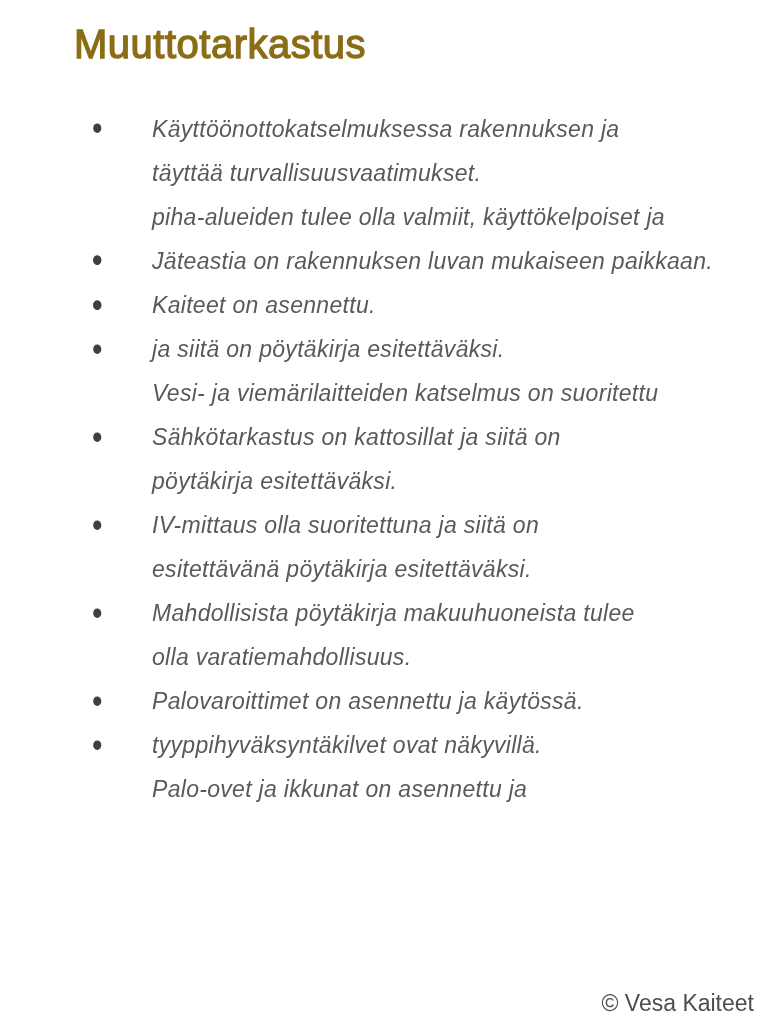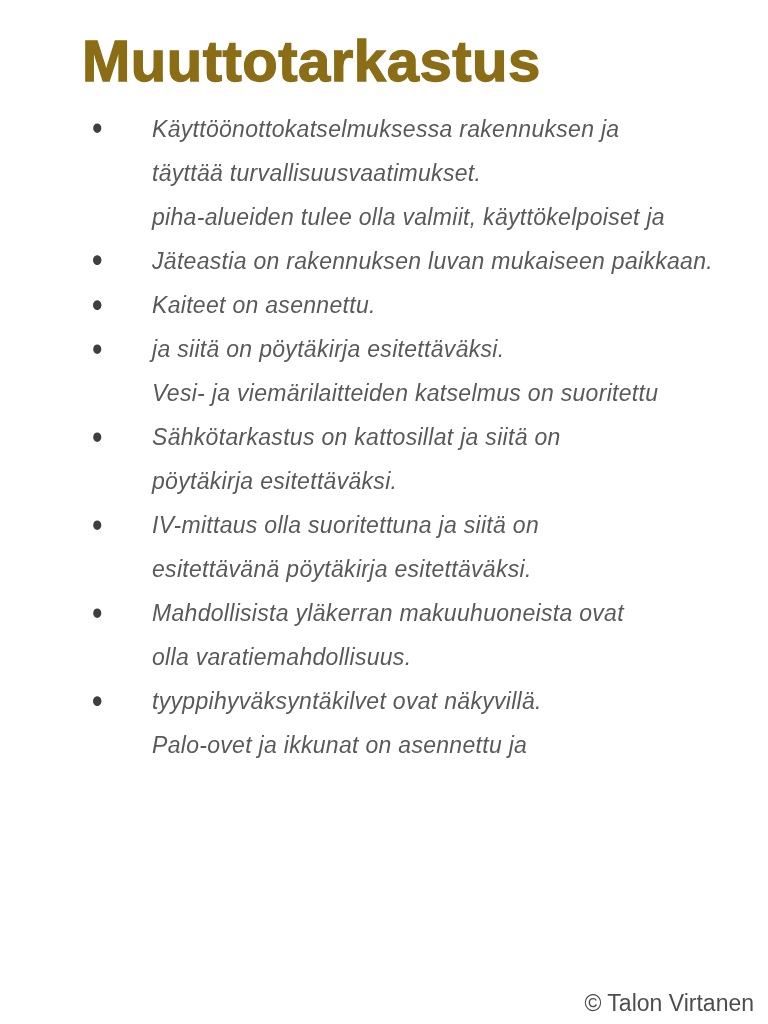--- a/index.html
+++ b/index.html
@@ -12,24 +12,24 @@
     position: relative;
     background: var(--background, #ffffff);
     font-family: "Liberation Sans", sans-serif;
     overflow: hidden;
   }
 
   .slide-title {
     position: absolute;
     left: 74px;
     top: 24px;
-    margin: 8px;
-    font-size: 58px;
+    margin: 0;
+    font-size: 40px;
     line-height: 1;
-    font-weight: 700;
+    font-weight: 400;
     letter-spacing: 0.5px;
     color: var(--title, #8a6d15);
     -webkit-text-stroke: 1.3px var(--title, #8a6d15);
     white-space: nowrap;
   }
 
   .bullet-list {
     position: absolute;
     left: 0;
     top: 107px;
@@ -124,29 +124,32 @@
     <li>
       <span class="bullet">•</span>
       <div>
         <div class="line">IV-mittaus olla suoritettuna ja siitä on</div>
         <div class="line">esitettävänä pöytäkirja esitettäväksi.</div>
       </div>
     </li>
     <li>
       <span class="bullet">•</span>
       <div>
-        <div class="line">Mahdollisista yläkerran makuuhuoneista ovat</div>
+        <div class="line">Mahdollisista pöytäkirja makuuhuoneista tulee</div>
         <div class="line">olla varatiemahdollisuus.</div>
       </div>
     </li>
     <li>
       <span class="bullet">•</span>
+      <div>
+        <div class="line">Palovaroittimet on asennettu ja käytössä.</div>
+      </div>
     </li>
     <li>
       <span class="bullet">•</span>
       <div>
         <div class="line">tyyppihyväksyntäkilvet ovat näkyvillä.</div>
         <div class="line">Palo-ovet ja ikkunat on asennettu ja</div>
       </div>
     </li>
   </ul>
 
-<div class="footer-credit">© Talon Virtanen</div>
+<div class="footer-credit">© Vesa Kaiteet</div>
 
 </body></html>

